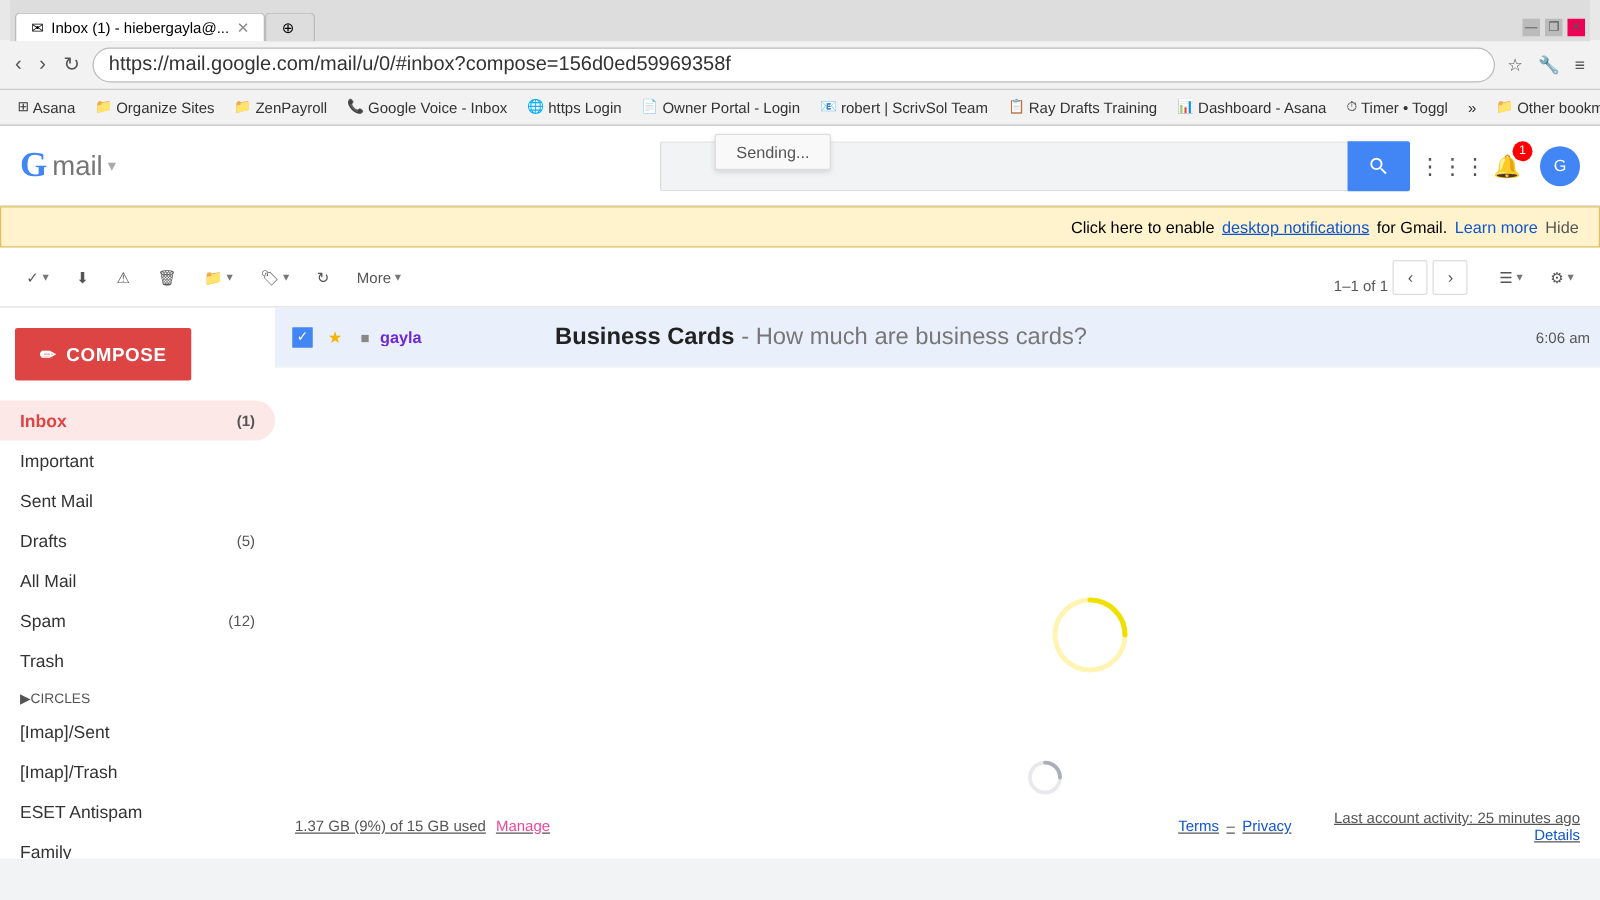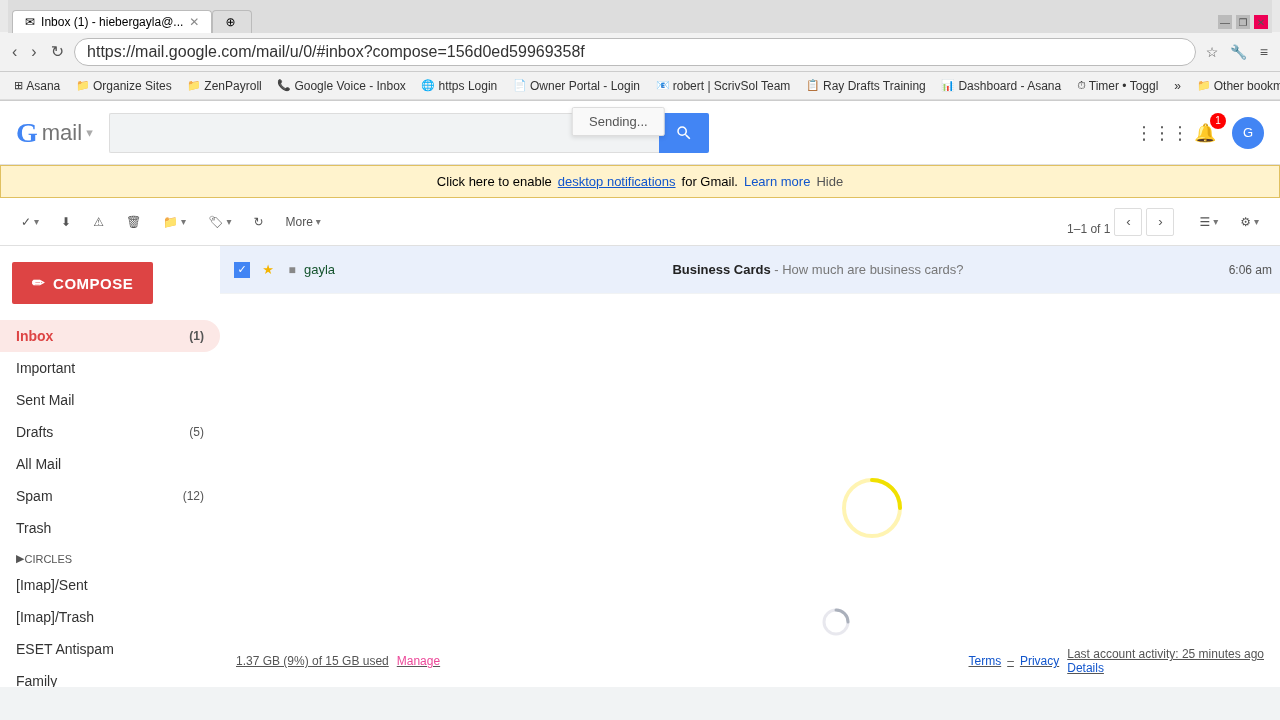--- a/index.html
+++ b/index.html
@@ -39,21 +39,21 @@
     .search-btn { height: 40px; width: 50px; background: #4285f4; border: none; border-radius: 0 2px 2px 0; cursor: pointer; display: flex; align-items: center; justify-content: center; }
     .search-btn svg { fill: white; width: 18px; height: 18px; }
     .header-icons { margin-left: auto; display: flex; align-items: center; gap: 8px; }
     .header-icon-btn { background: none; border: none; cursor: pointer; width: 36px; height: 36px; border-radius: 50%; display: flex; align-items: center; justify-content: center; color: #555; font-size: 18px; }
     .notification-badge { position: relative; }
     .badge { position: absolute; top: -2px; right: -2px; background: red; color: white; border-radius: 50%; width: 16px; height: 16px; font-size: 10px; display: flex; align-items: center; justify-content: center; }
     .avatar { width: 32px; height: 32px; border-radius: 50%; background: #4285f4; color: white; display: flex; align-items: center; justify-content: center; font-size: 13px; cursor: pointer; }
     .sending-toast { background: #f9f9f9; border: 1px solid #ddd; border-radius: 2px; padding: 6px 16px; font-size: 13px; color: #555; box-shadow: 0 2px 4px rgba(0,0,0,0.1); }
 
     
-    .notif-banner { background: #fff3cd; border: 1px solid #e0c060; padding: 8px 16px; display: flex; align-items: center; justify-content: center; gap: 6px; font-size: 13px; }
+    .notif-banner { background: #fff3cd; border: 1px solid #e0c060; padding: 8px 16px; display: flex; align-items: center; justify-content: flex-end; gap: 6px; font-size: 13px; }
     .notif-link { color: #1155cc; cursor: pointer; text-decoration: underline; }
     .notif-learn { color: #1155cc; cursor: pointer; }
     .notif-hide { color: #555; cursor: pointer; }
 
     
     .toolbar { height: 48px; display: flex; align-items: center; padding: 0 12px; gap: 4px; border-bottom: 1px solid #e0e0e0; }
     .tool-btn { background: none; border: 1px solid transparent; border-radius: 2px; padding: 5px 8px; cursor: pointer; color: #555; display: flex; align-items: center; gap: 3px; font-size: 12px; }
     .page-nav { margin-left: auto; display: flex; align-items: flex-end; gap: 4px; font-size: 12px; color: #555; }
     .page-nav-btn { background: none; border: 1px solid #ddd; border-radius: 2px; width: 28px; height: 28px; cursor: pointer; display: flex; align-items: center; justify-content: center; color: #555; }
 
@@ -67,22 +67,22 @@
     .nav-item.active { background: #fce8e6; font-weight: bold; color: #d44; }
     .nav-item .count { margin-left: auto; font-size: 12px; color: #555; }
     .nav-section { padding: 4px 16px; font-size: 11px; color: #555; text-transform: uppercase; display: flex; align-items: center; cursor: pointer; margin-top: 4px; }
 
     
     .email-list { flex: 1; overflow-y: auto; }
     .email-row { display: flex; align-items: center; padding: 0 8px; height: 48px; border-bottom: 1px solid #f1f3f4; cursor: pointer; background: #eaf0fb; }
     .email-row .check { width: 28px; display: flex; align-items: center; justify-content: center; }
     .email-row .star { width: 24px; display: flex; align-items: center; justify-content: center; color: #f4b400; }
     .email-row .label-icon { width: 24px; display: flex; align-items: center; justify-content: center; color: #888; }
-    .email-row .sender { width: 140px; font-weight: normal; font-size: 13px; color: #14532d; white-space: nowrap; overflow: hidden; text-overflow: ellipsis; }
-    .email-row .subject { flex: 1; font-size: 13px; color: #222; white-space: nowrap; overflow: hidden; text-overflow: ellipsis; text-align: center; }
+    .email-row .sender { width: 140px; font-weight: bold; font-size: 13px; color: #6d28d9; white-space: nowrap; overflow: hidden; text-overflow: ellipsis; }
+    .email-row .subject { flex: 1; font-size: 19px; color: #222; white-space: nowrap; overflow: hidden; text-overflow: ellipsis; }
     .email-row .subject .snippet { color: #777; font-weight: normal; }
     .email-row .time { width: 80px; text-align: right; font-size: 12px; color: #555; }
     .manage-link { color: #ec4899; cursor: pointer; }
     .footer-link { color: #1155cc; cursor: pointer; }
 
     .checkbox-checked { width: 16px; height: 16px; border: 2px solid #4285f4; background: #4285f4; display: flex; align-items: center; justify-content: center; color: white; font-size: 11px; }
 
     .dropdown-arrow { font-size: 10px; color: #777; }
   </style>
 </head>
@@ -174,21 +174,21 @@
 
 <div class="gmail-app">
 
   <div class="gmail-header">
     <div class="gmail-logo">
       <span class="logo-g">G</span>
       <span class="logo-text">mail</span>
       <span style="color:#aaa; font-size:13px; cursor:pointer;">▾</span>
     </div>
 
-    <div style="flex:1; display:flex; flex-direction:column; align-items:flex-start; gap:0; position:relative;">
+    <div style="flex:1; display:flex; flex-direction:column; align-items:flex-end; gap:0; position:relative;">
       <div style="display:flex; width:100%; max-width:600px;">
         <div class="search-bar" style="flex:1;">
           <input class="search-input" type="text" style="">
           <button class="search-btn">
             <svg viewBox="0 0 24 24">
                 <path d="M15.5 14h-.79l-.28-.27A6.471 6.471 0 0 0 16 9.5 6.5 6.5 0 1 0 9.5 16c1.61 0 3.09-.59 4.23-1.57l.27.28v.79l5 4.99L20.49 19l-4.99-5zm-6 0C7.01 14 5 11.99 5 9.5S7.01 5 9.5 5 14 7.01 14 9.5 11.99 14 9.5 14z"></path>
               </svg>
           </button>
         </div>
       </div>
@@ -339,21 +339,21 @@
 
       <div style="padding:12px 16px; font-size:12px; color:#555;">
         <div style="display:flex; align-items:center; gap:8px; flex-wrap:wrap;text-decoration:underline;">
           <span>1.37 GB (9%) of 15 GB used</span>
           <span class="manage-link">Manage</span>
           <div style="flex:1; display:flex; justify-content:flex-end; gap:6px;">
             <span class="footer-link">Terms</span>
             <span>–</span>
             <span class="footer-link">Privacy</span>
           </div>
-          <div style="text-align:left;">
+          <div style="text-align:right;margin-left:26px;">
             <div>Last account activity: 25 minutes ago</div>
             <div class="footer-link">Details</div>
           </div>
         </div>
       </div>
 
       <div style="position:absolute; top:230px; left:620px;">
         <svg width="64" height="64" viewBox="0 0 64 64">
           <circle cx="32" cy="32" r="28" fill="none" stroke="rgba(255,220,0,0.3)" stroke-width="4"></circle>
           <path d="M32 4 A28 28 0 0 1 60 32" fill="none" stroke="#f0e000" stroke-width="4" stroke-linecap="round"></path>

